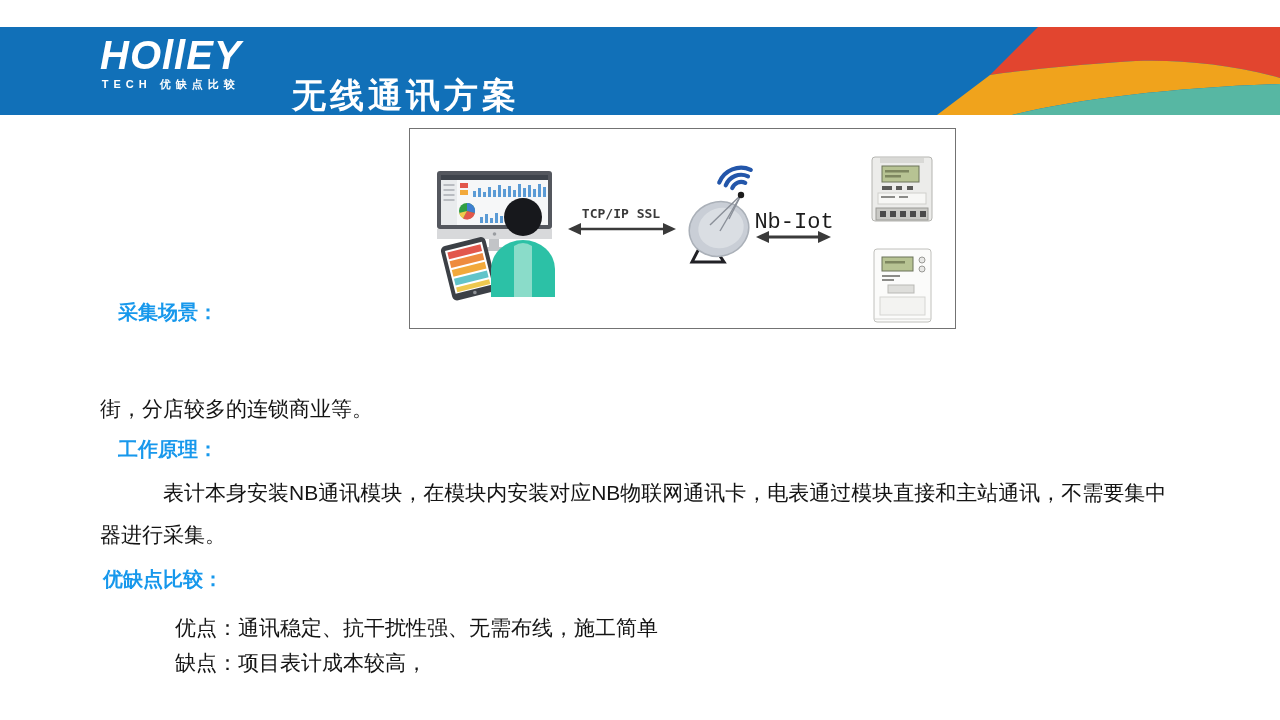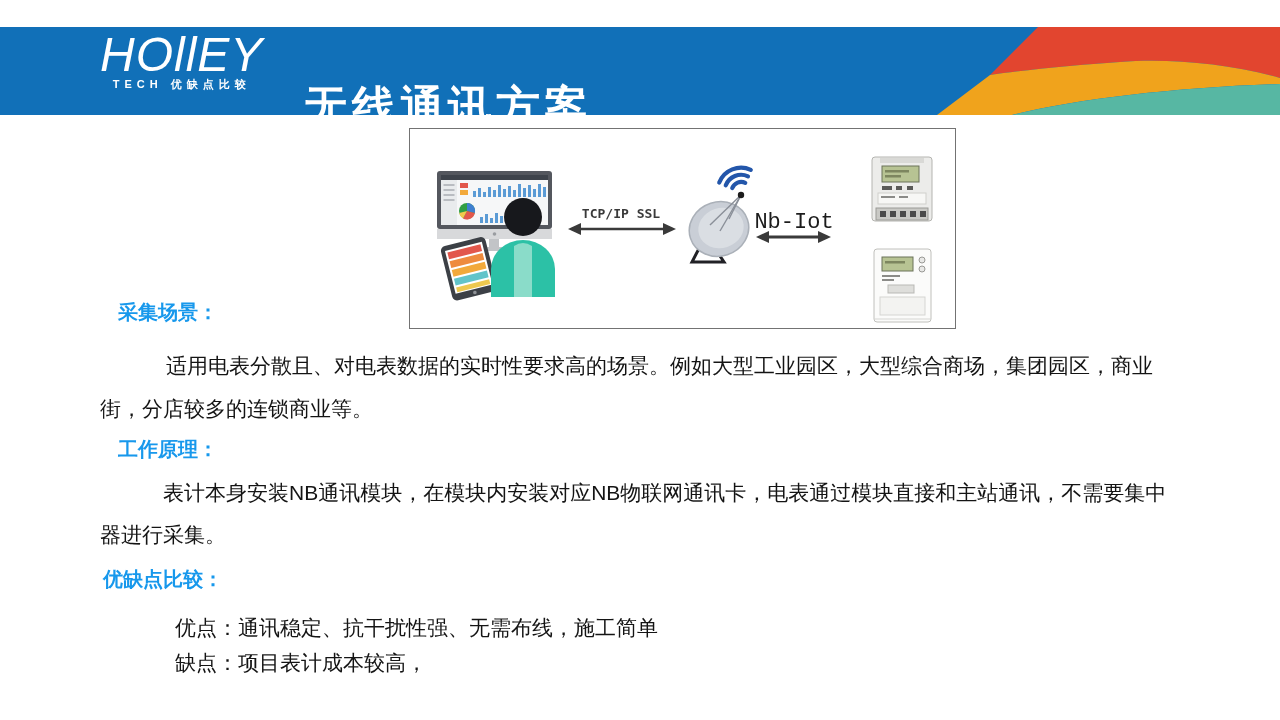--- a/index.html
+++ b/index.html
@@ -2,23 +2,23 @@
 <html><head>
 <meta charset="utf-8">
 <style>
   html,body{margin:0;padding:0;background:#ffffff;}
   .slide{position:relative;width:1280px;height:720px;background:#ffffff;overflow:hidden;
          font-family:"Liberation Sans",sans-serif;}
   
   .header-bar{position:absolute;left:0;top:27px;width:1280px;height:88px;background:#1170b8;overflow:hidden;}
   .hdr-deco{position:absolute;right:0;top:0;width:360px;height:88px;display:block;}
   .logo{position:absolute;left:100px;top:6px;color:#ffffff;text-align:center;}
-  .logo-brand{font-size:48px;font-weight:400;letter-spacing:1px;line-height:44px;font-style:italic;}
+  .logo-brand{font-size:40px;font-weight:700;letter-spacing:1px;line-height:44px;font-style:italic;}
   .logo-sub{font-size:11px;font-weight:700;letter-spacing:5px;margin-top:0;}
-  .page-title{position:absolute;left:292px;top:50px;margin:12px;color:#ffffff;font-size:44px;
+  .page-title{position:absolute;left:292px;top:50px;margin:0;color:#ffffff;font-size:34px;
               font-weight:700;letter-spacing:4px;line-height:36px;}
   
   .diagram-box{position:absolute;left:409px;top:128px;width:545px;height:199px;
                border:1px solid #737373;background:#ffffff;}
   
   .sec-h{position:absolute;color:#1798ec;font-weight:700;font-size:20px;line-height:24px;white-space:nowrap;}
   .body-line{position:absolute;color:#141414;font-size:21px;line-height:30px;white-space:nowrap;}
 </style>
 </head>
 <body>
@@ -171,21 +171,20 @@
         <rect x="472" y="146" width="18" height="2" fill="#8b8b88"></rect>
         <rect x="472" y="150" width="12" height="2" fill="#8b8b88"></rect>
         <rect x="478" y="156" width="26" height="8" fill="#dededb" stroke="#b9b9b5"></rect>
         <rect x="470" y="168" width="45" height="18" fill="#f3f3f1" stroke="#d5d5d2"></rect>
         <line x1="464" y1="190" x2="521" y2="190" stroke="#d5d5d2"></line>
       </g>
     </svg>
   </div>
 
   <div class="sec-h" style="left:118px;top:300px;">采集场景：</div>
-  <div class="body-line" style="left:166px;top:351px;">适用电表分散且、对电表数据的实时性要求高的场景。例如大型工业园区，大型综合商场，集团园区，商业</div>
   <div class="body-line" style="left:100px;top:394px;">街，分店较多的连锁商业等。</div>
 
   <div class="sec-h" style="left:118px;top:437px;">工作原理：</div>
   <div class="body-line" style="left:100px;top:520px;">器进行采集。</div>
   <div class="body-line" style="left:163px;top:478px;">表计本身安装NB通讯模块，在模块内安装对应NB物联网通讯卡，电表通过模块直接和主站通讯，不需要集中</div>
 
   <div class="sec-h" style="left:103px;top:567px;">优缺点比较：</div>
   <div class="body-line" style="left:175px;top:648px;">缺点：项目表计成本较高，</div>
   <div class="body-line" style="left:175px;top:613px;">优点：通讯稳定、抗干扰性强、无需布线，施工简单</div>
 

